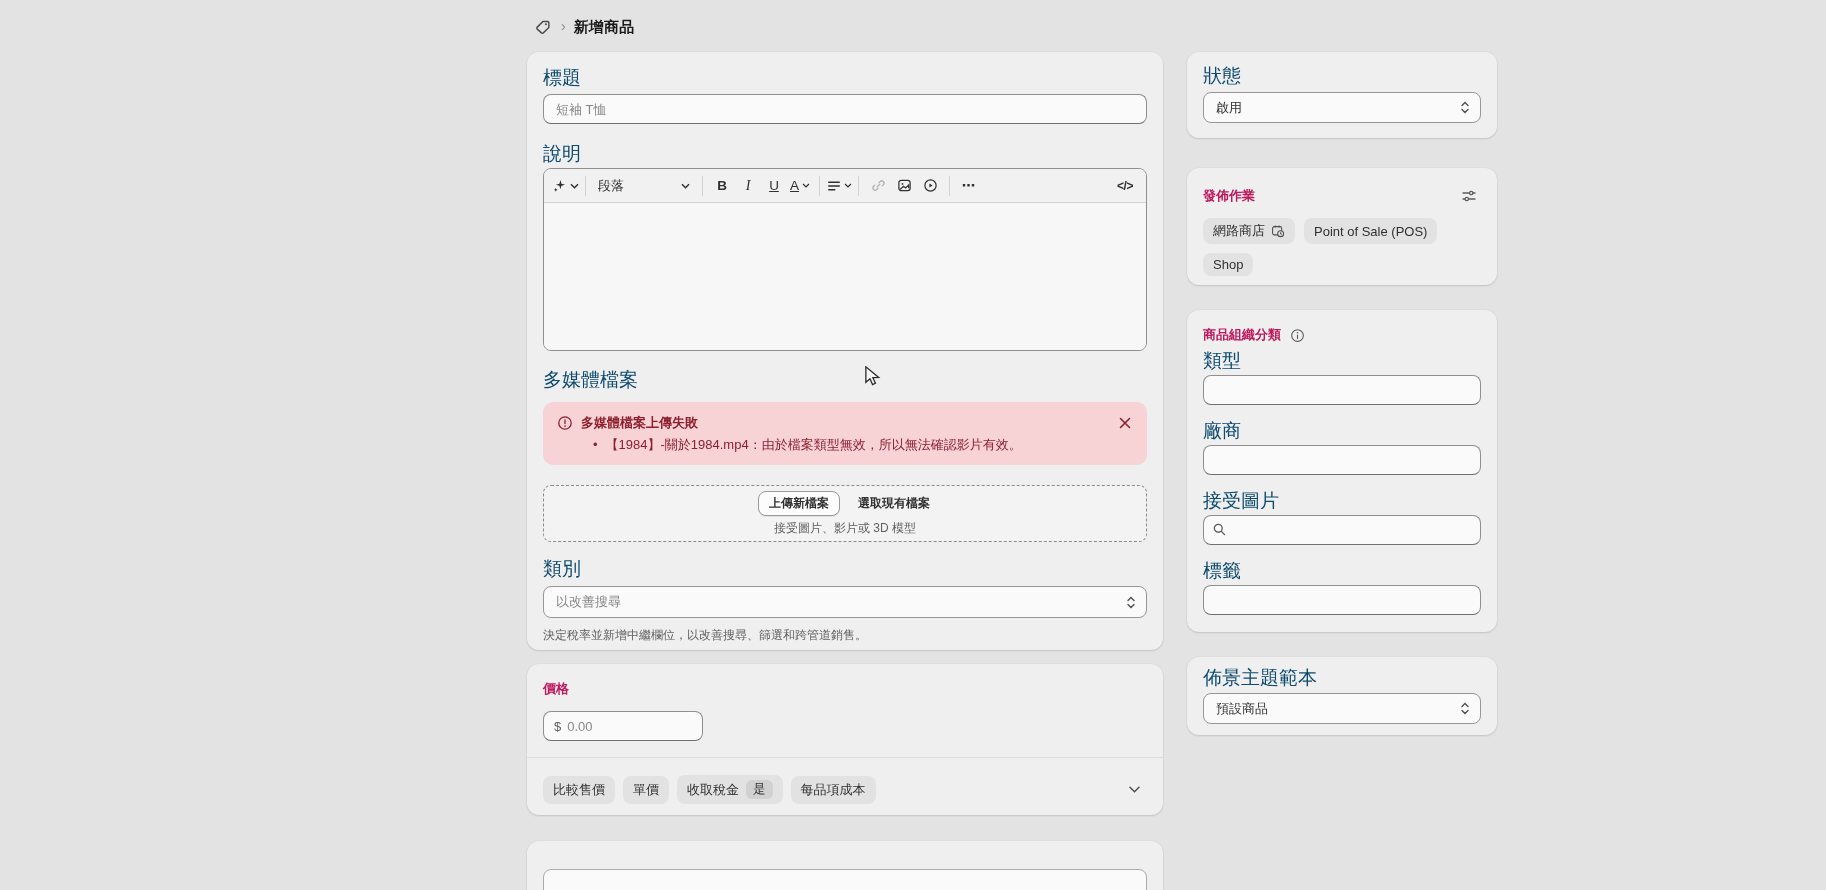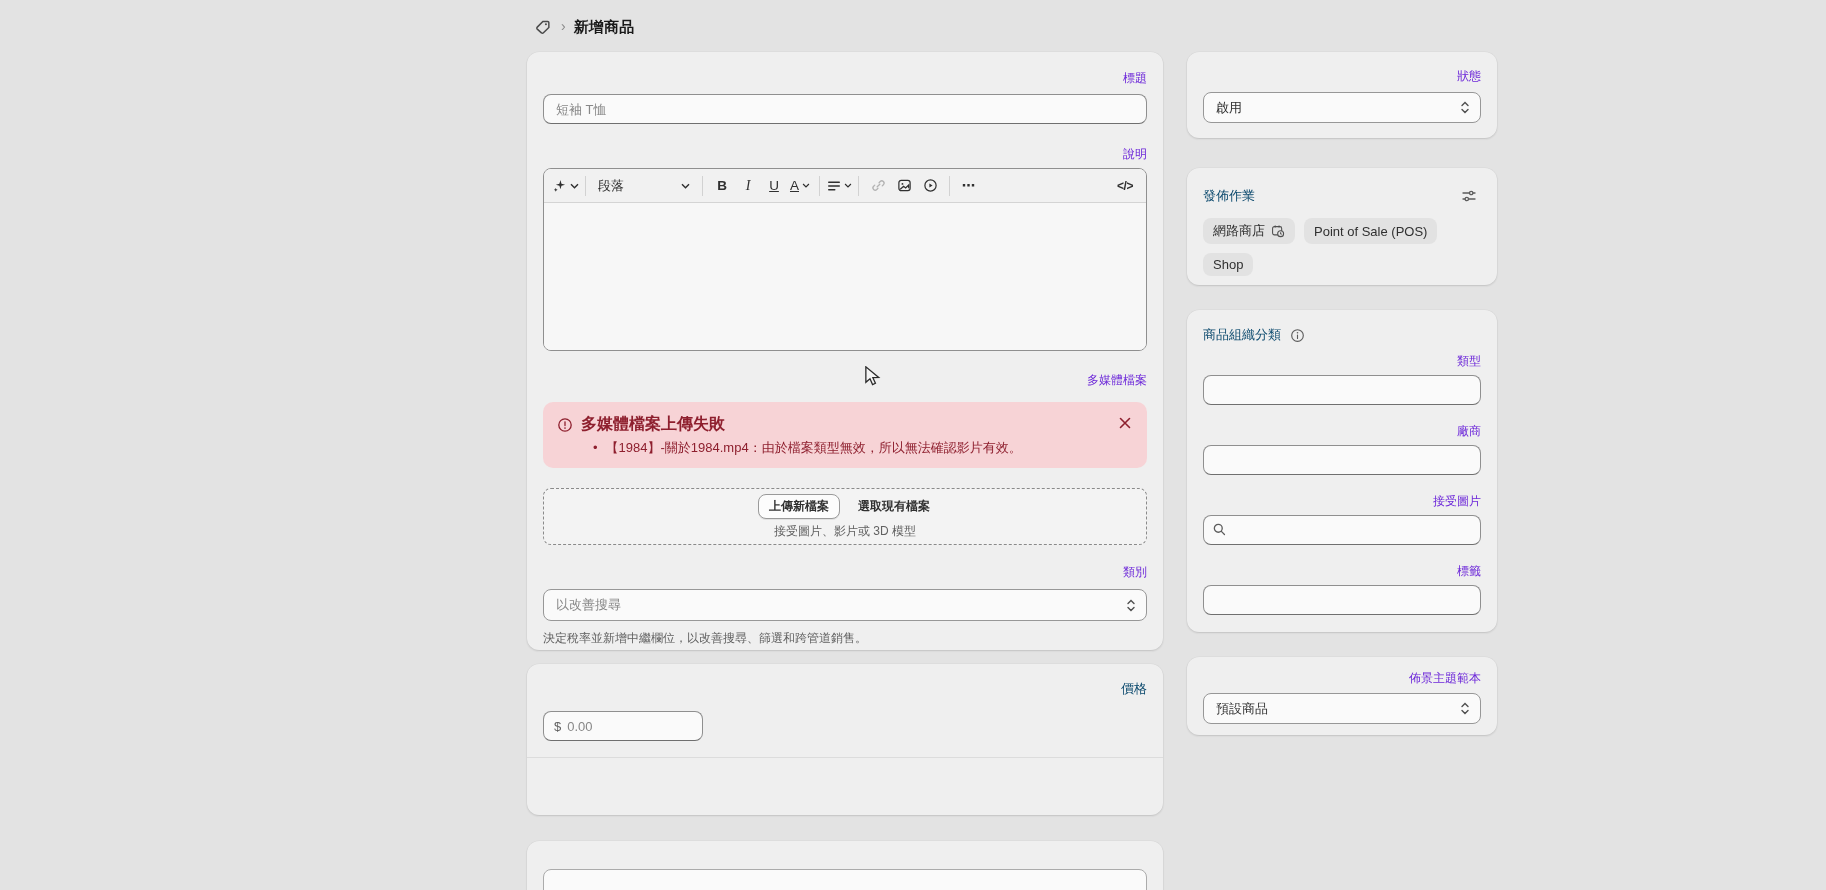--- a/index.html
+++ b/index.html
@@ -22,21 +22,21 @@
   .side-col { position:absolute; left:1187px; top:52px; width:310px; }
 
   .card {
     background:#efefef;
     border-radius:12px;
     box-shadow:0 1px 2px rgba(26,26,26,.14), 0 0 0 .5px rgba(0,0,0,.04);
     padding:16px;
     position:relative;
   }
 
-  .field-label { font-size:12px; color:#6d28d9; line-height:16px;text-align:right; }
+  .field-label { font-size:19px; color:#0c4a6e; line-height:16px; }
   .help-text { font-size:12px; color:#616161; line-height:15px; }
 
   .text-input {
     display:flex; align-items:center;
     width:100%; height:30px;
     background:#fafafa;
     border:1px solid #8f8f8f;
     border-bottom-color:#6f6f6f;
     border-radius:8px;
     padding:0 12px;
@@ -86,21 +86,21 @@
 
   .lbl-media { margin-top:21px; }
   .banner-critical {
     margin-top:14px;
     background:#f7d3d6;
     border-radius:10px;
     padding:12px 14px 12px 14px;
     position:relative;
     color:#8e1f2e;
   }
-  .banner-head { display:flex; align-items:center; gap:8px; font-weight:700; font-size:16px; }
+  .banner-head { display:flex; align-items:center; gap:8px; font-weight:700; font-size:13px; }
   .banner-item { display:flex; gap:8px; margin-top:5px; padding-left:36px; font-size:13px; line-height:16px; }
   .banner-close {
     position:absolute; right:12px; top:11px;
     width:20px; height:20px; border:none; background:transparent; cursor:pointer;
     display:flex; align-items:center; justify-content:center; border-radius:6px;
   }
 
   .dropzone {
     margin-top:20px; height:57px;
     border:1px dashed #8a8a8a; border-radius:8px;
@@ -118,21 +118,21 @@
     background:transparent; border:none; font-size:12px; font-weight:600;
     color:#303030; cursor:pointer; font-family:inherit; padding:2px 2px;
   }
 
   .lbl-category { margin-top:19px; }
   .sel-category { margin-top:9px; height:32px; }
   .category-help { margin-top:10px; }
 
   
   .card-price { margin-top:14px; height:151px; }
-  .section-heading { font-size:13px; font-weight:400; color:#0c4a6e;text-align:right; }
+  .section-heading { font-size:13px; font-weight:700; color:#be185d; }
   .price-input-wrap { margin-top:13px; width:160px; }
   .price-input-wrap .text-input { padding-left:10px; gap:6px; }
   .currency-prefix { color:#616161; }
   .price-placeholder { color:#888; }
   .card-divider { border-top:1px solid #dcdcdc; margin:16px -16px 0; }
   .chips-row { margin-top:17px; display:flex; align-items:center; gap:8px; }
   .chip {
     background:#e2e2e2; border:none; border-radius:8px;
     padding:5px 10px; font-size:13px; color:#303030; cursor:pointer;
     display:flex; align-items:center; font-family:inherit;
@@ -319,20 +319,34 @@
 
   <div class="card card-price">
     <div class="section-heading">價格</div>
     <div class="price-input-wrap">
       <label class="text-input">
         <span class="currency-prefix">$</span>
         <span class="price-placeholder">0.00</span>
       </label>
     </div>
     <div class="card-divider"></div>
+    <div class="chips-row">
+      <button class="chip">比較售價</button>
+      <button class="chip">單價</button>
+      <button class="chip">
+        <span>收取稅金</span>
+        <span class="chip-badge">是</span>
+      </button>
+      <button class="chip">每品項成本</button>
+      <button class="chips-expand">
+        <svg width="11" height="7" viewBox="0 0 11 7" fill="none" stroke="#4f4f4f" stroke-width="1.5" stroke-linecap="round">
+            <path d="M1 1.3 L5.5 5.7 L10 1.3"></path>
+          </svg>
+      </button>
+    </div>
   </div>
 
   <div class="card card-inventory">
     <div class="inv-partial"></div>
   </div>
 </div>
 
 <div class="side-col">
 
   <div class="card card-status">

